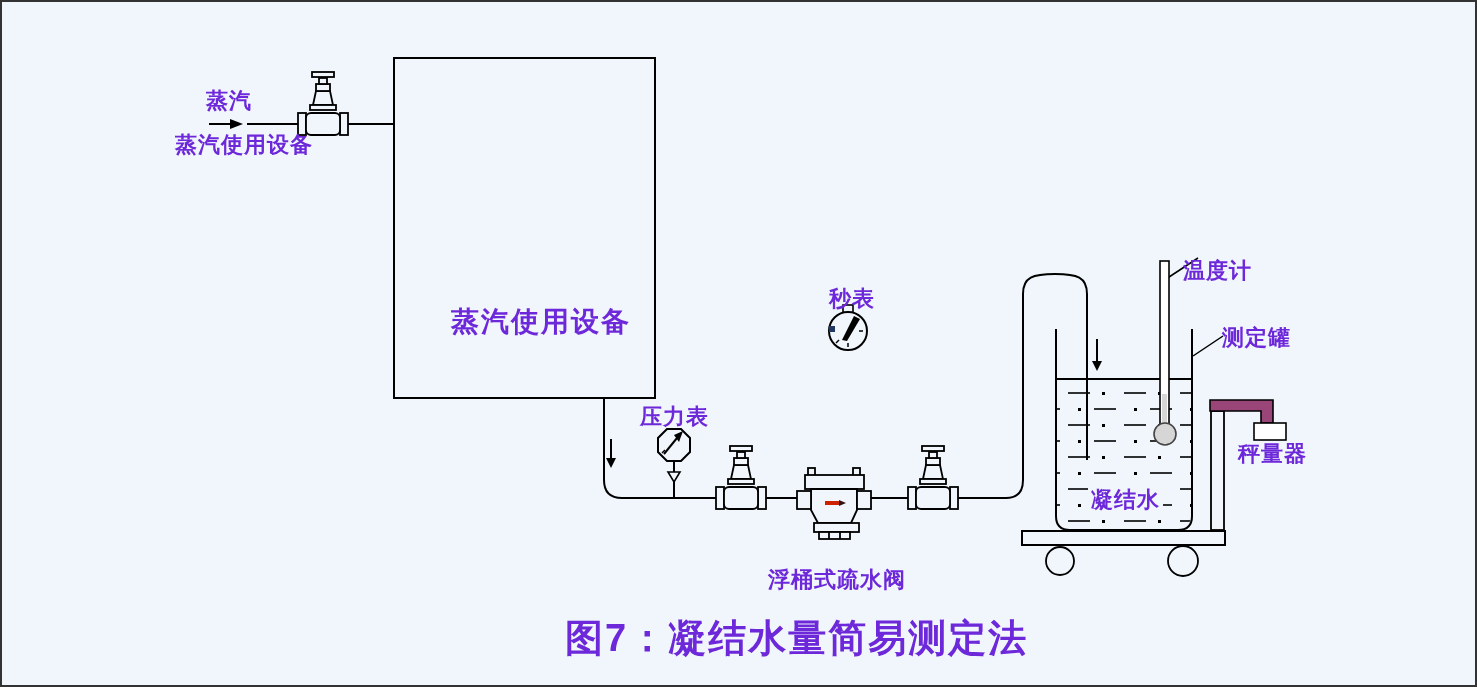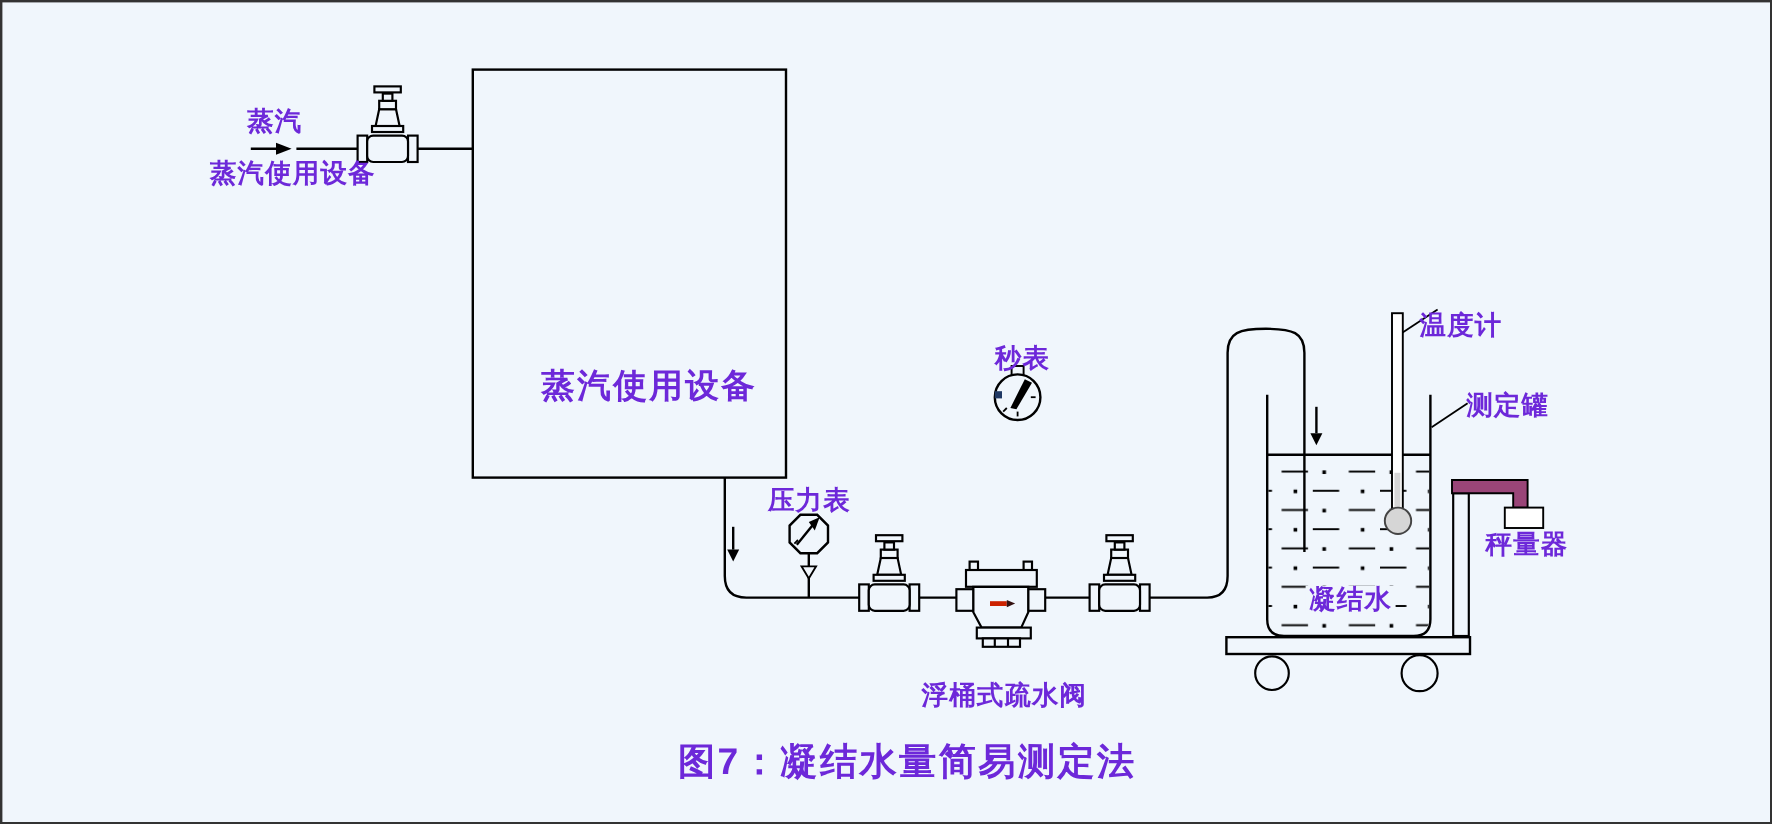--- a/index.html
+++ b/index.html
@@ -15,21 +15,21 @@
   .lbl{
     position:absolute;
     color:#6d28d9;
     font-weight:bold;
     white-space:nowrap;
     line-height:1.05;
     letter-spacing:1px;
   }
   .lbl-22{font-size:22px;}
   .lbl-28{font-size:28px;letter-spacing:2px;}
-  .caption{font-size:31px;letter-spacing:2px;}
+  .caption{font-size:38px;letter-spacing:2px;}
   .onwater{background:#F0F6FC;padding:0 3px;}
 </style>
 </head>
 <body>
 
 <div class="canvas">
 
   <svg class="art" width="1473" height="683" viewBox="0 0 1473 683">
     <defs>
 

